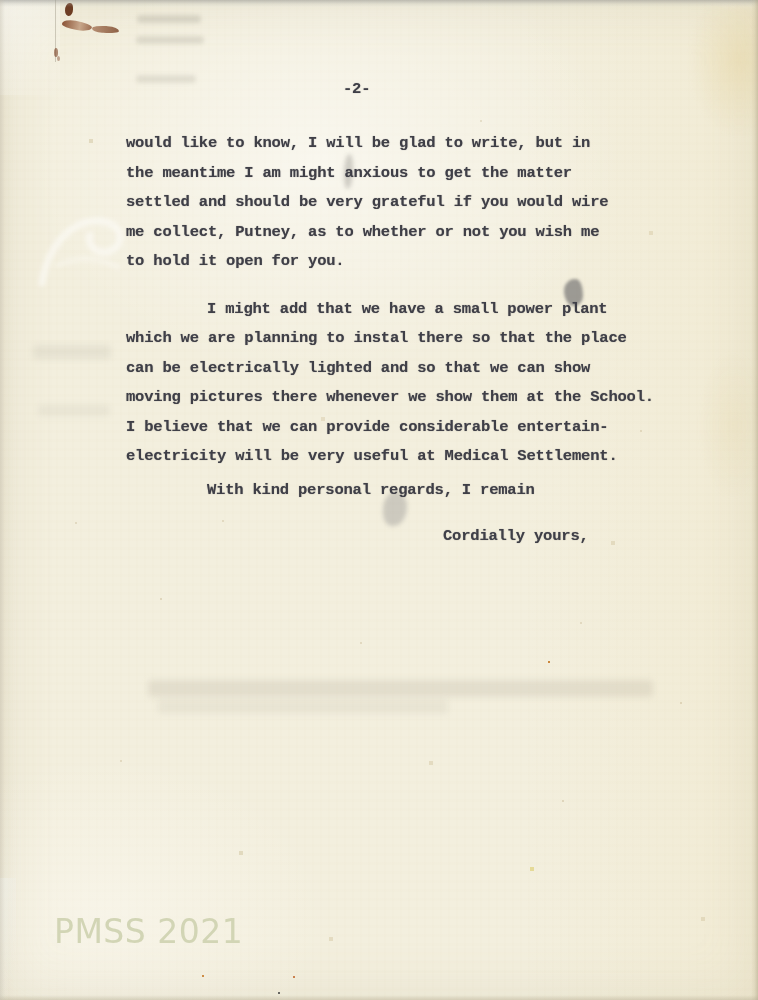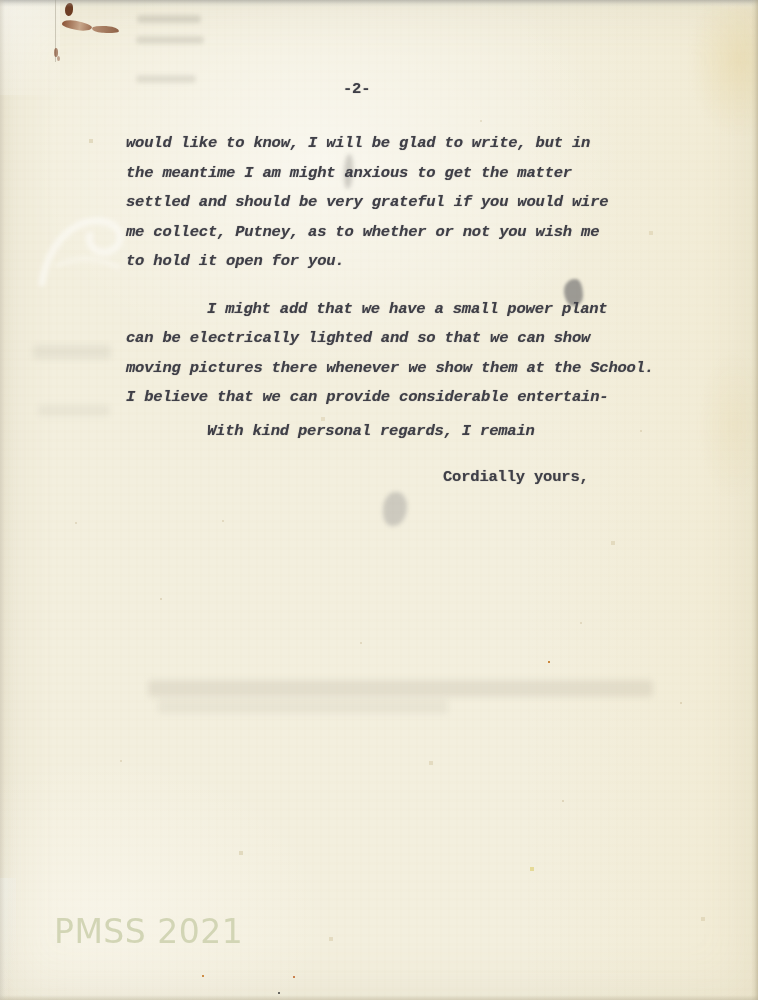--- a/index.html
+++ b/index.html
@@ -93,21 +93,21 @@
       278px 992px 0 0 rgba(70,70,70,0.80);}
   .paper-wm{position:absolute;left:28px;top:205px;width:115px;height:115px;filter:blur(2px);opacity:.6;}
   
   .typed{color:#3f3f47;font-weight:700;letter-spacing:-0.2px;
     text-shadow:0 0 1px rgba(63,63,71,0.55);}
   .page-number{position:absolute;left:343px;top:80px;font-size:15.5px;}
   .body-text{position:absolute;left:126px;top:129px;width:560px;font-size:15.5px;line-height:29.5px;}
   .para{margin:0;}
   .para-2{margin-top:18px;}
   .para-3{margin-top:4px;}
-  .line{display:block;white-space:pre;font-style:italic;}
+  .line{display:block;white-space:pre;}
   .indent{padding-left:81px;}
   .closing-line{display:block;margin-top:17px;padding-left:317px;white-space:pre;}
   .archive-wm{position:absolute;left:54px;top:912px;
     font-family:"DejaVu Sans","Liberation Sans",sans-serif;
     font-size:33px;font-weight:400;letter-spacing:0.5px;
     color:rgba(208,211,178,0.95);}
 </style>
 </head>
 <body>
 
@@ -148,23 +148,25 @@
   <div class="body-text typed">
     <p class="para para-1">
       <span class="line">would like to know, I will be glad to write, but in</span>
       <span class="line">the meantime I am might anxious to get the matter</span>
       <span class="line">settled and should be very grateful if you would wire</span>
       <span class="line">me collect, Putney, as to whether or not you wish me</span>
       <span class="line">to hold it open for you.</span>
     </p>
     <p class="para para-2">
       <span class="line indent">I might add that we have a small power plant</span>
+      <span class="line">which we are planning to instal there so that the place</span>
       <span class="line">can be electrically lighted and so that we can show</span>
       <span class="line">moving pictures there whenever we show them at the School.</span>
       <span class="line">I believe that we can provide considerable entertain-</span>
+      <span class="line">electricity will be very useful at Medical Settlement.</span>
     </p>
     <p class="para para-3">
       <span class="line indent">With kind personal regards, I remain</span>
     </p>
     <span class="closing-line">Cordially yours,</span>
   </div>
 
   <div class="archive-wm">PMSS 2021</div>
 
 </div>

